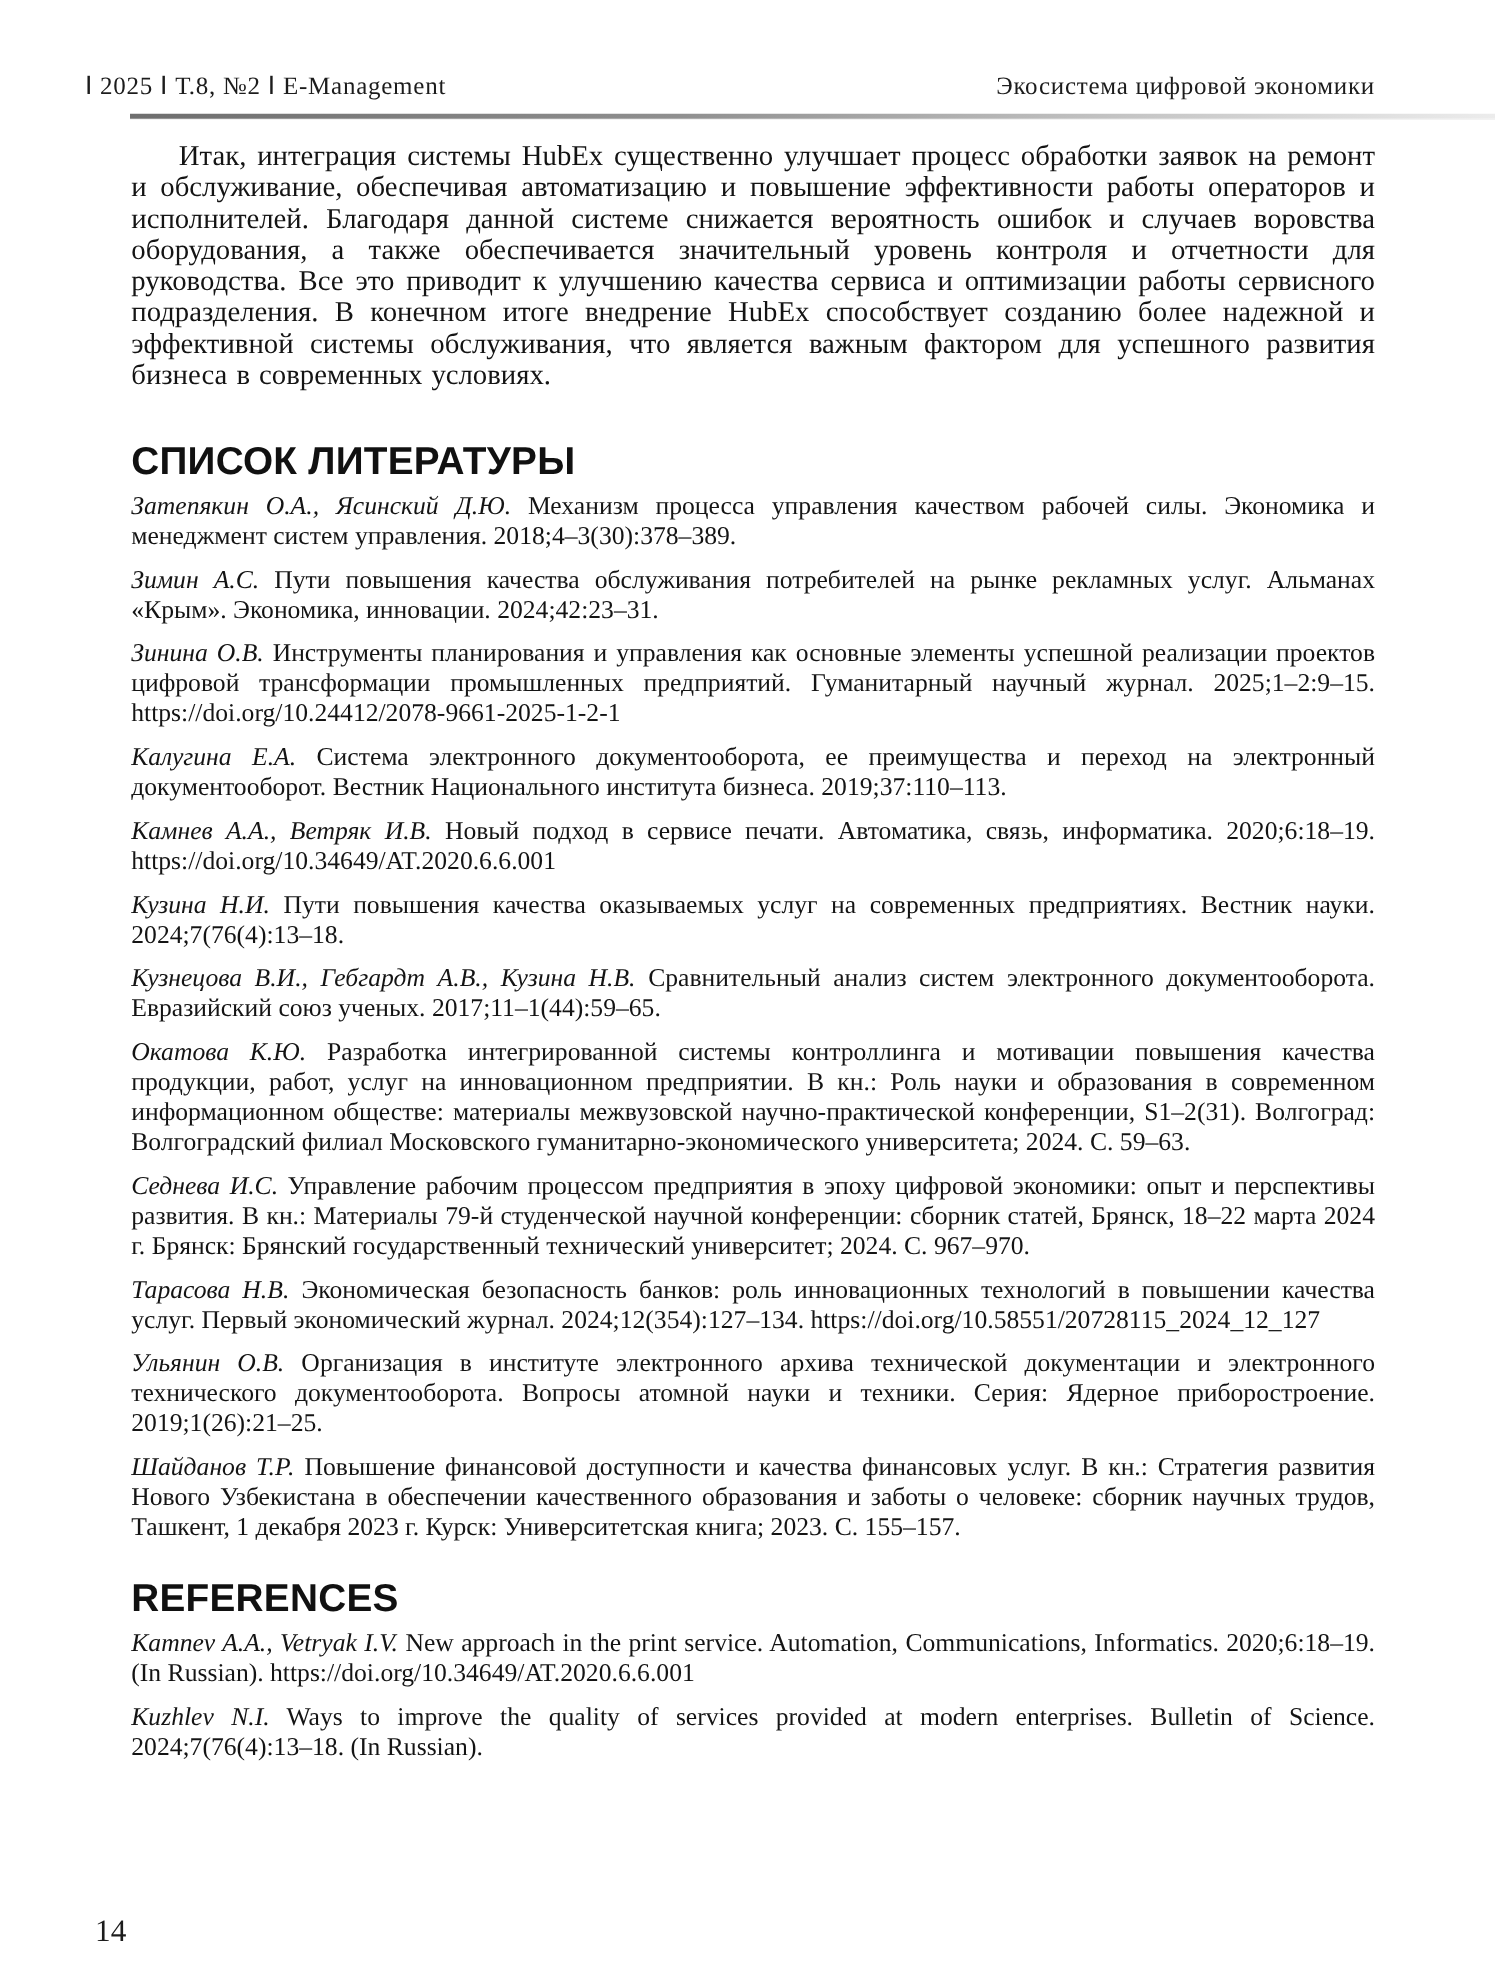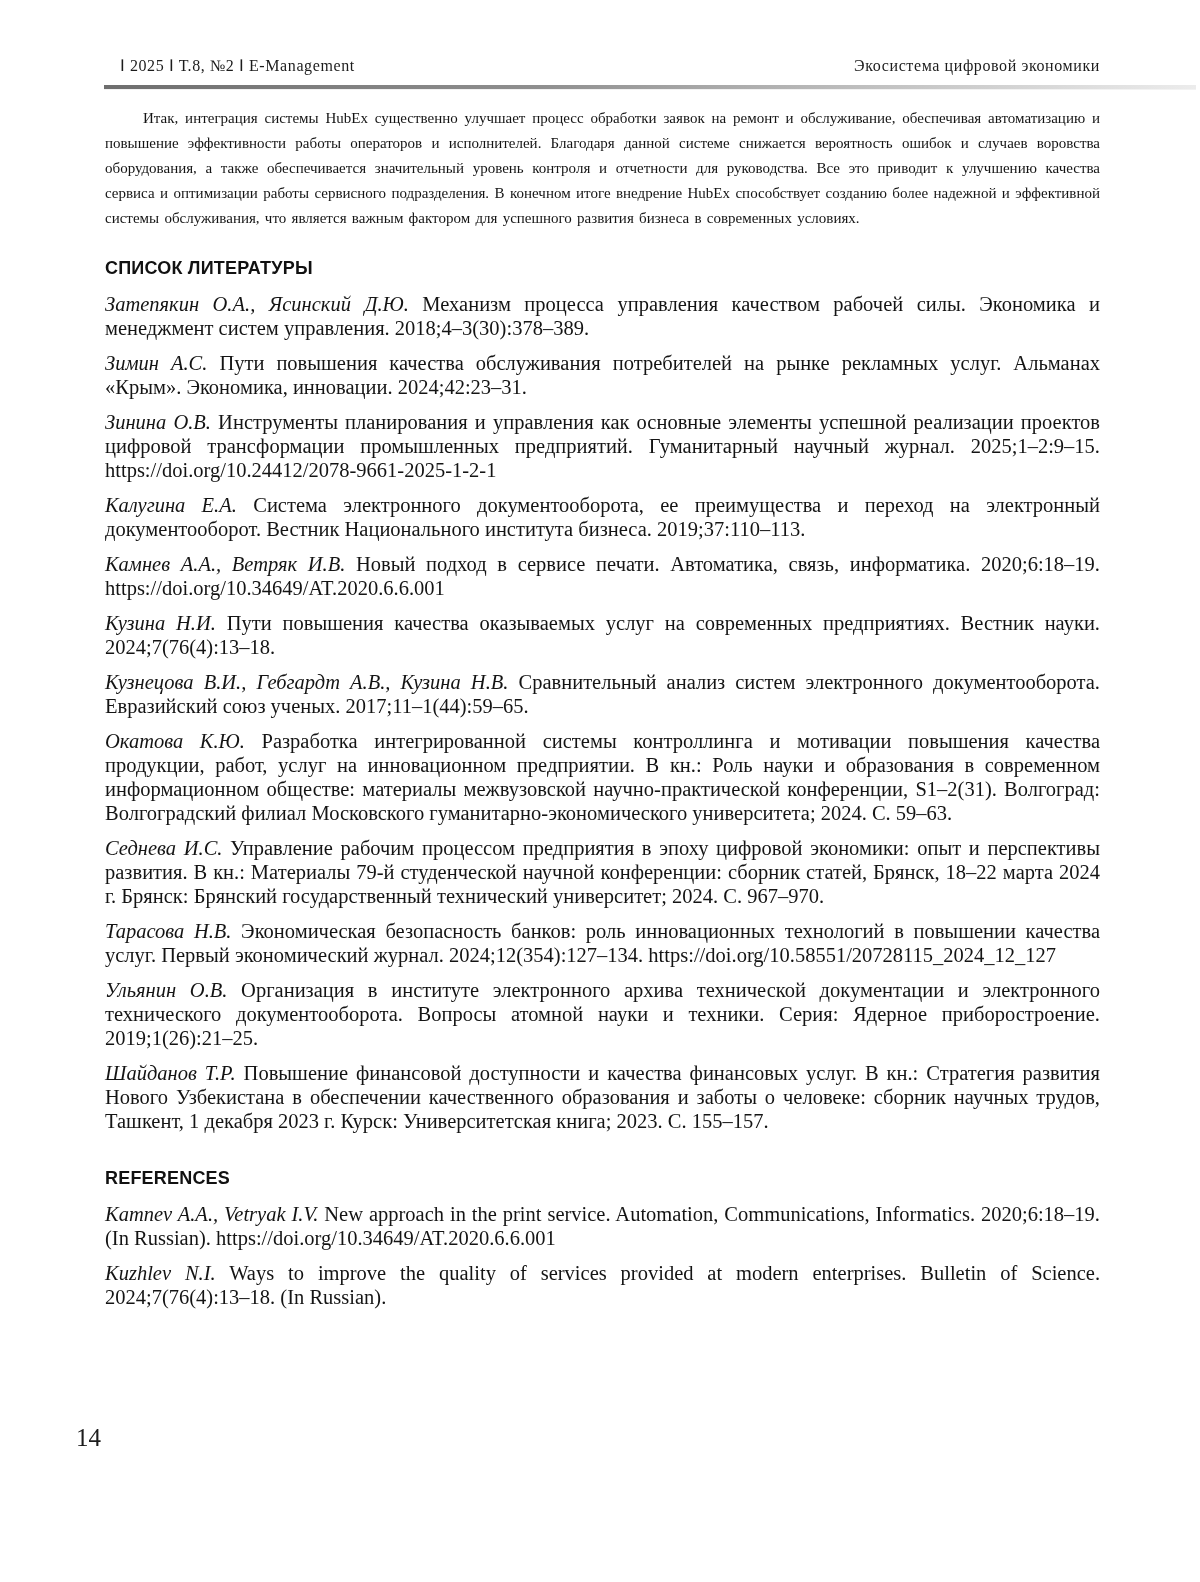--- a/index.html
+++ b/index.html
@@ -14,69 +14,69 @@
     background: #ffffff;
     color: #141414;
     font-family: "Liberation Serif", serif;
     overflow: hidden;
     box-sizing: border-box;
   }
   .running-head {
     display: flex;
     justify-content: space-between;
     align-items: baseline;
-    padding: 56px 100px 0 120px;
-    font-size: 16px;
+    padding: 56px 100px 0 68px;
+    font-size: 20px;
     letter-spacing: 0.6px;
     color: #1c1c1c;
     white-space: nowrap;
   }
   .header-rule {
     height: 4px;
     margin: 10px 4px 0 104px;
     background: linear-gradient(to right, #6e6e6e 0%, #8f8f8f 40%, #c3c3c3 72%, #ececec 100%);
     box-shadow: 0 1px 0 #f2f2f2;
   }
   .content {
     margin: 0 100px 0 105px;
   }
   .intro {
     margin: 17px 0 0 0;
-    font-size: 15px;
+    font-size: 23px;
     line-height: 25px;
     text-align: justify;
     text-indent: 38px;
     word-spacing: 1.5px;
   }
   .section-title {
     font-family: "Liberation Sans", sans-serif;
     font-weight: 700;
-    font-size: 18px;
+    font-size: 31px;
     line-height: 26px;
     color: #111111;
-    margin: 24px 0 2px 0;
+    margin: 44px 0 2px 0;
     letter-spacing: 0.2px;
   }
   .section-title.references-en {
     margin-top: 32px;
   }
   .ref {
     font-size: 20.5px;
     line-height: 24px;
     text-align: justify;
     margin: 11px 0 0 0;
     overflow-wrap: break-word;
   }
   .ref .authors {
     font-style: italic;
   }
   .page-number {
     position: absolute;
     left: 76px;
-    top: 1424px;
+    top: 1532px;
     font-size: 25px;
     color: #1c1c1c;
   }
 </style>
 </head>
 <body>
 
 <div class="page">
 
   <div class="running-head">

